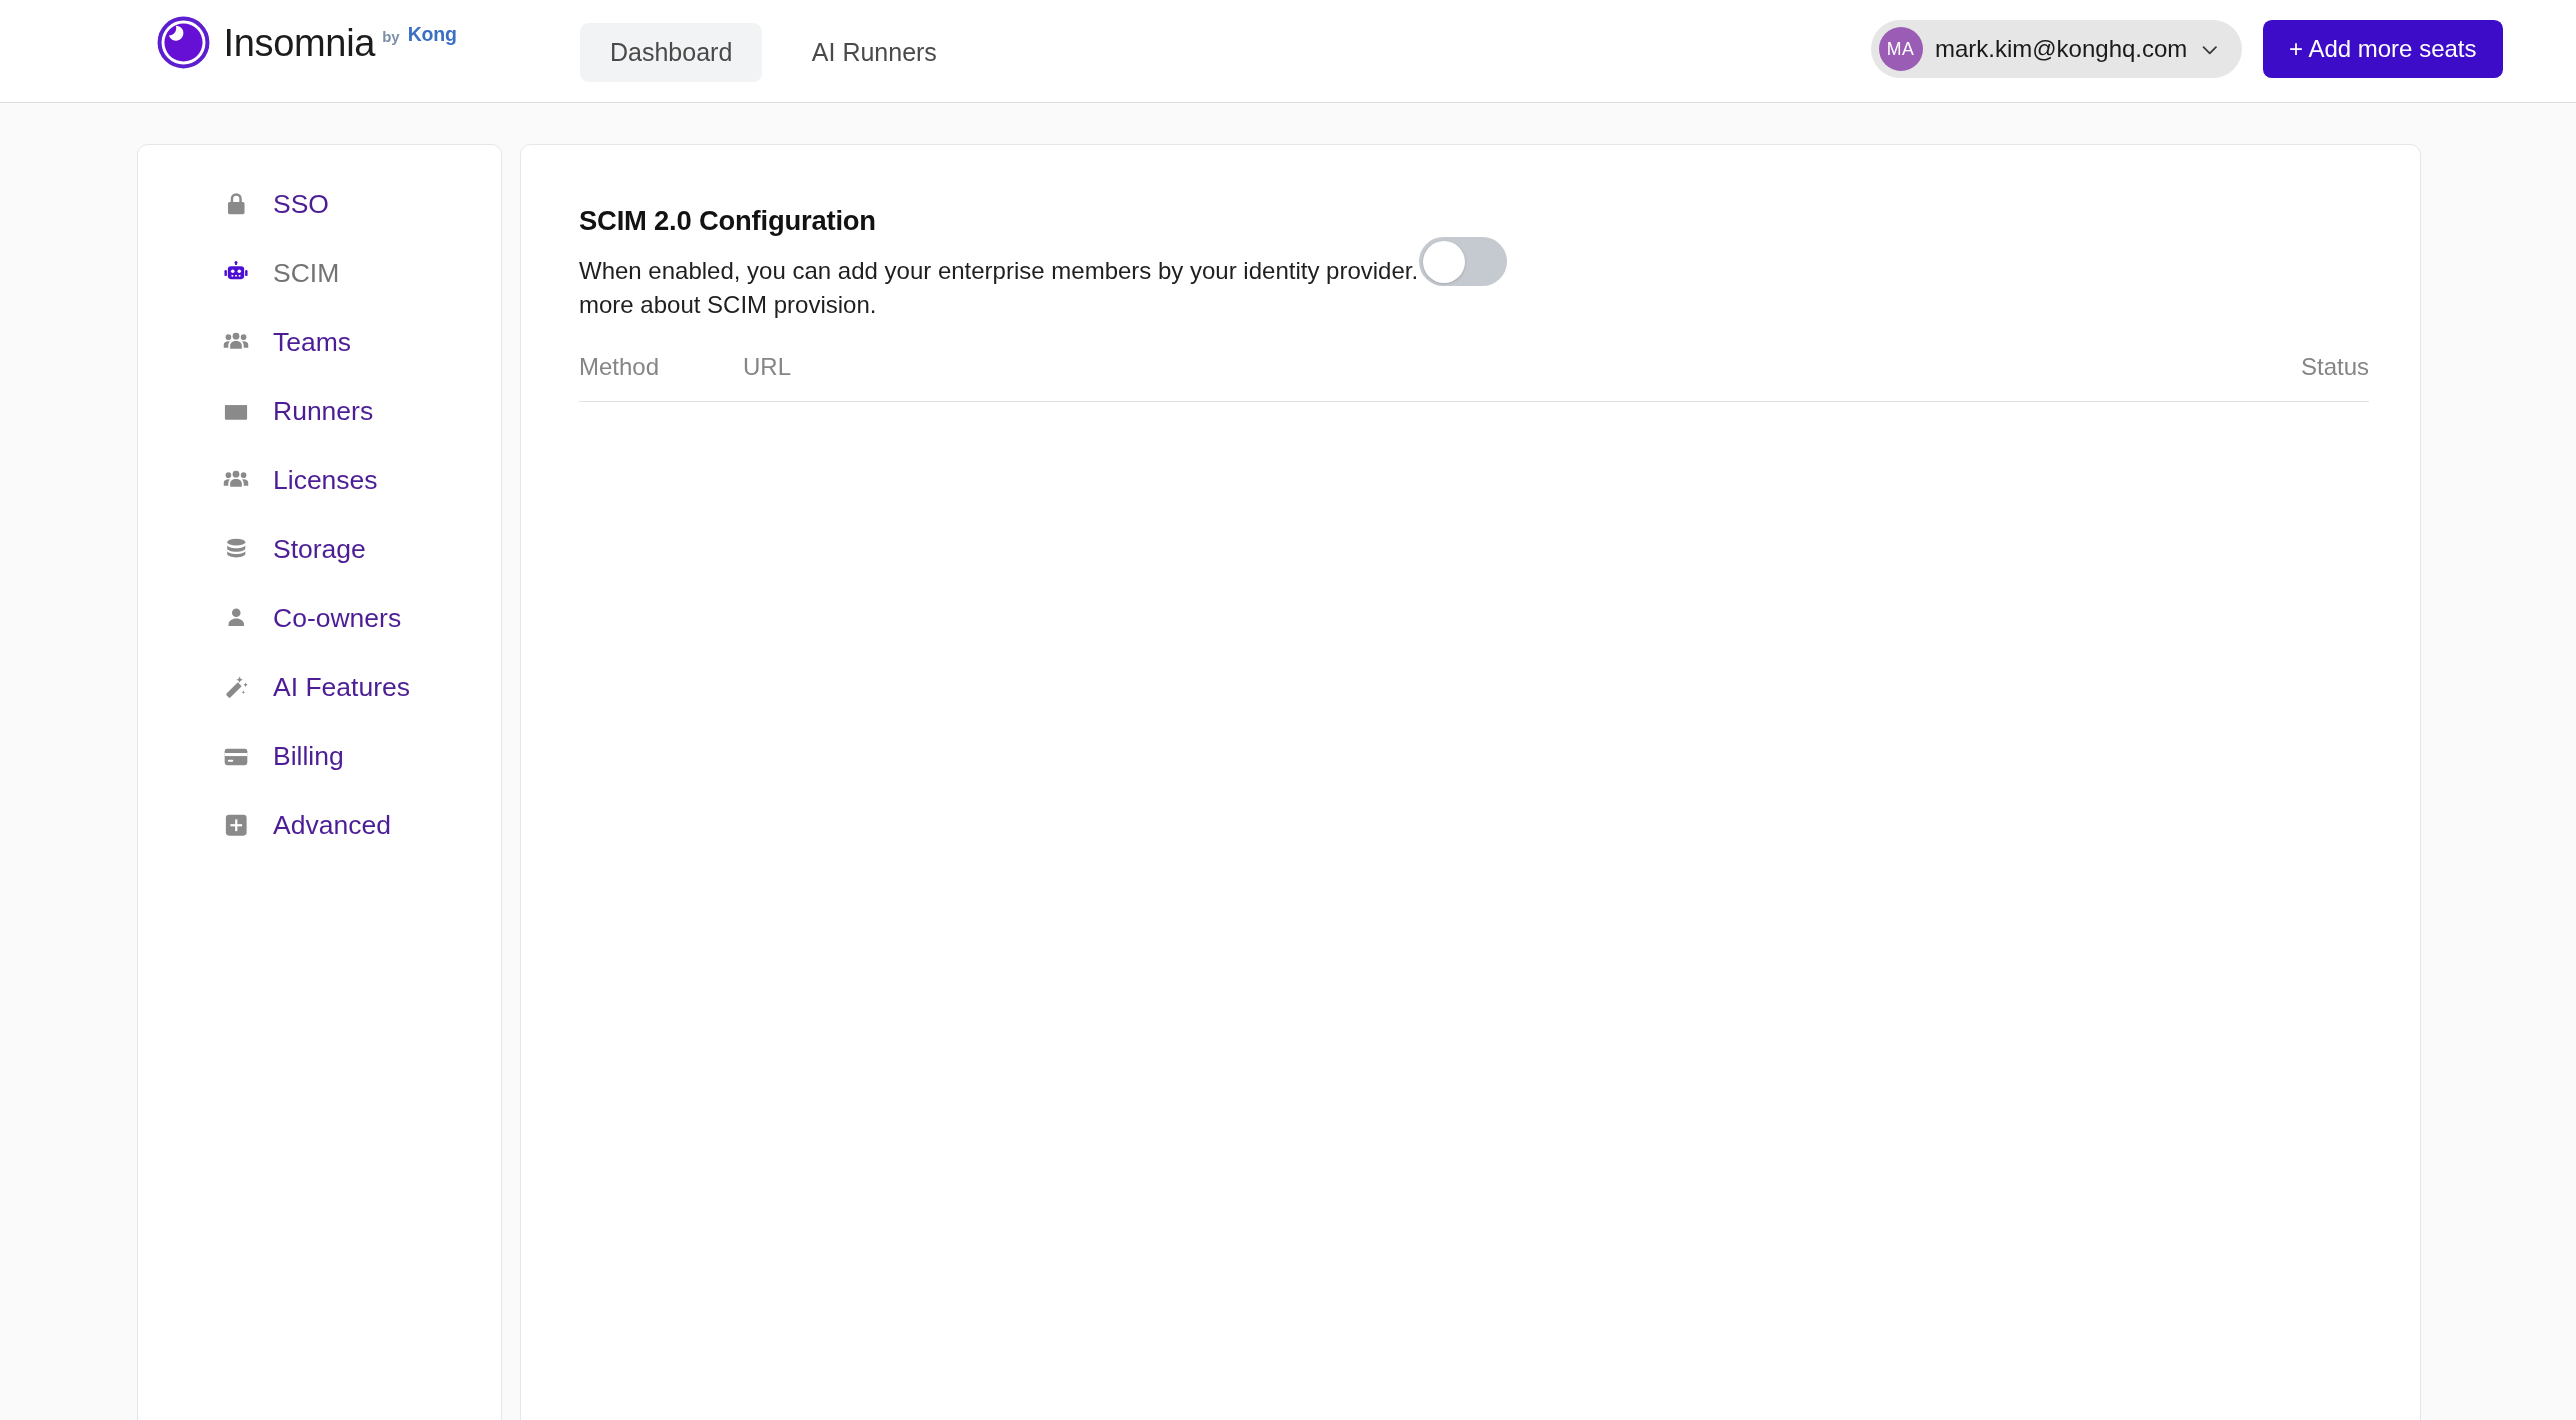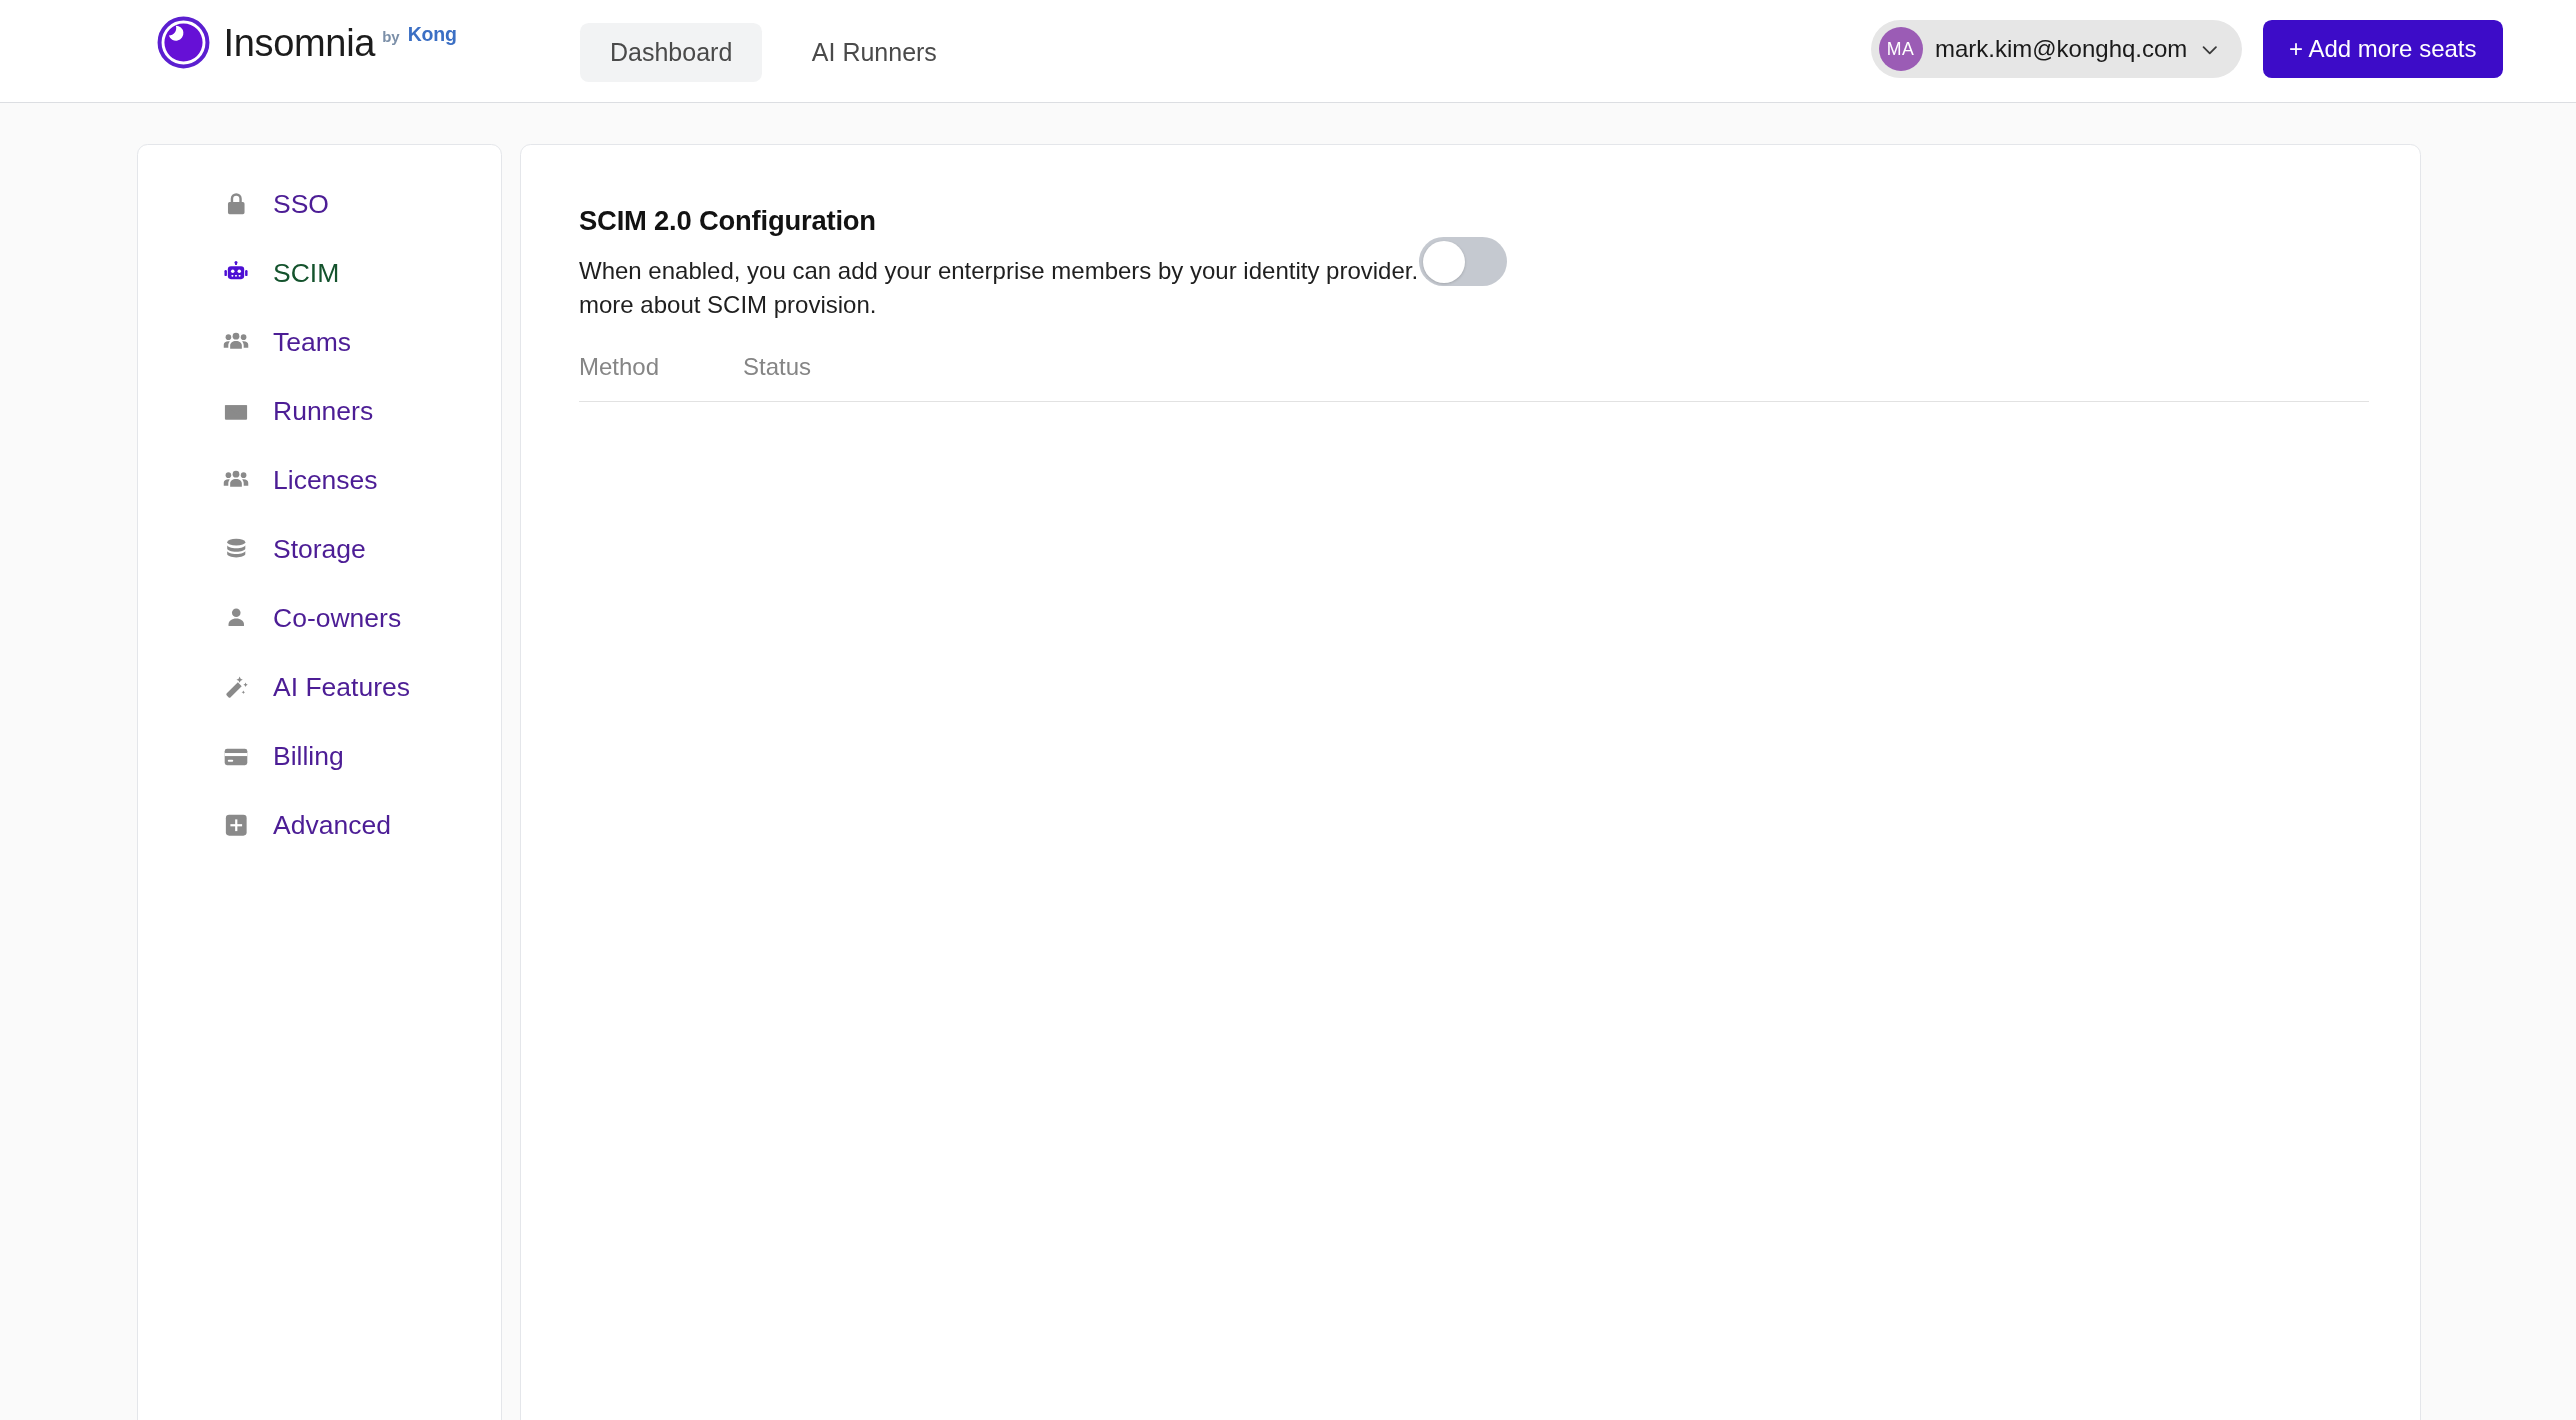--- a/index.html
+++ b/index.html
@@ -149,21 +149,21 @@
     height: 69px;
     padding-left: 83px;
     cursor: pointer;
     color: #8a8a8a;
   }
   .side-item .side-label {
     font-size: 26.5px;
     color: #4c1d95;
     white-space: nowrap;
   }
-  .side-item.active .side-label { color: #14532d; }
+  .side-item.active .side-label { color: #737373; }
   .side-icon {
     width: 30px; height: 30px;
     display: flex;
     align-items: center;
     justify-content: center;
     flex: 0 0 auto;
   }
   .side-icon svg { display: block; }
 
   .main-card {
@@ -405,20 +405,21 @@
     <p class="section-desc">When enabled, you can add your enterprise members by your identity provider. Learn more about SCIM provision.</p>
 
     <div class="toggle">
       <div class="knob"></div>
     </div>
 
 
     <div class="log-table">
       <div class="log-head">
         <div class="col-method">Method</div>
+        <div class="col-url">URL</div>
         <div class="col-status">Status</div>
       </div>
       <div class="log-body"></div>
     </div>
 
   </div>
 </div>
 
 
 </body></html>

